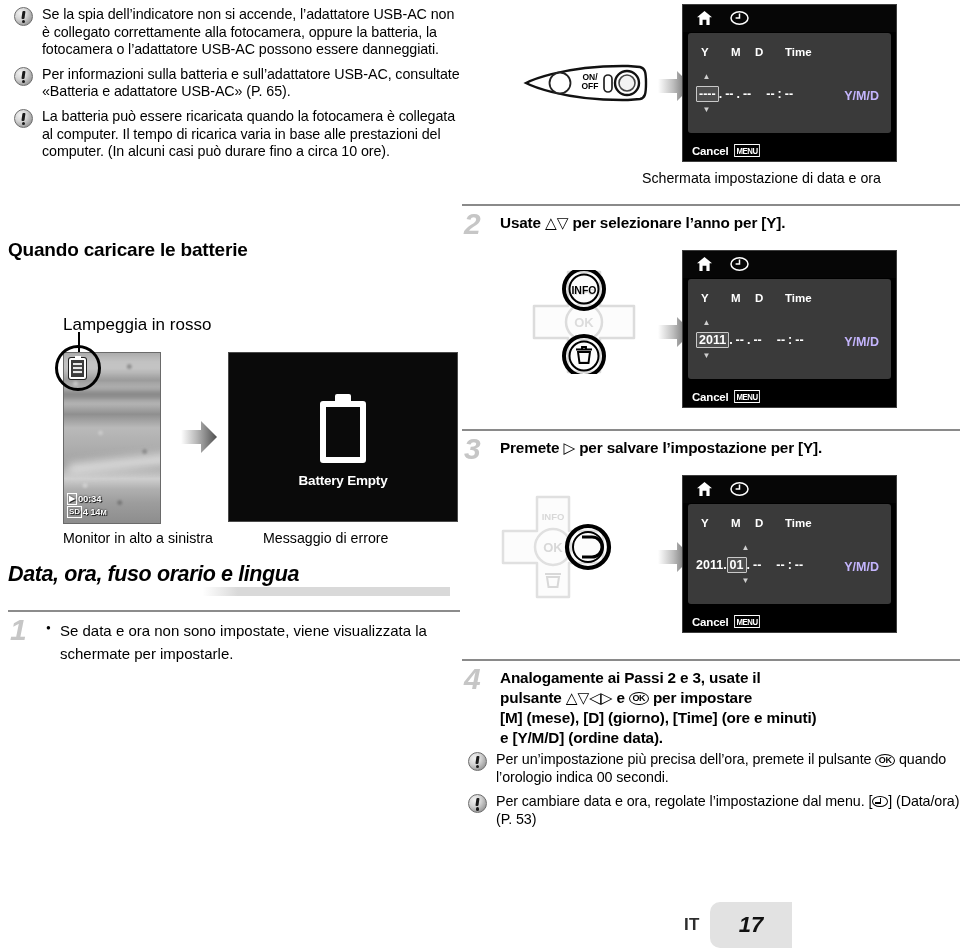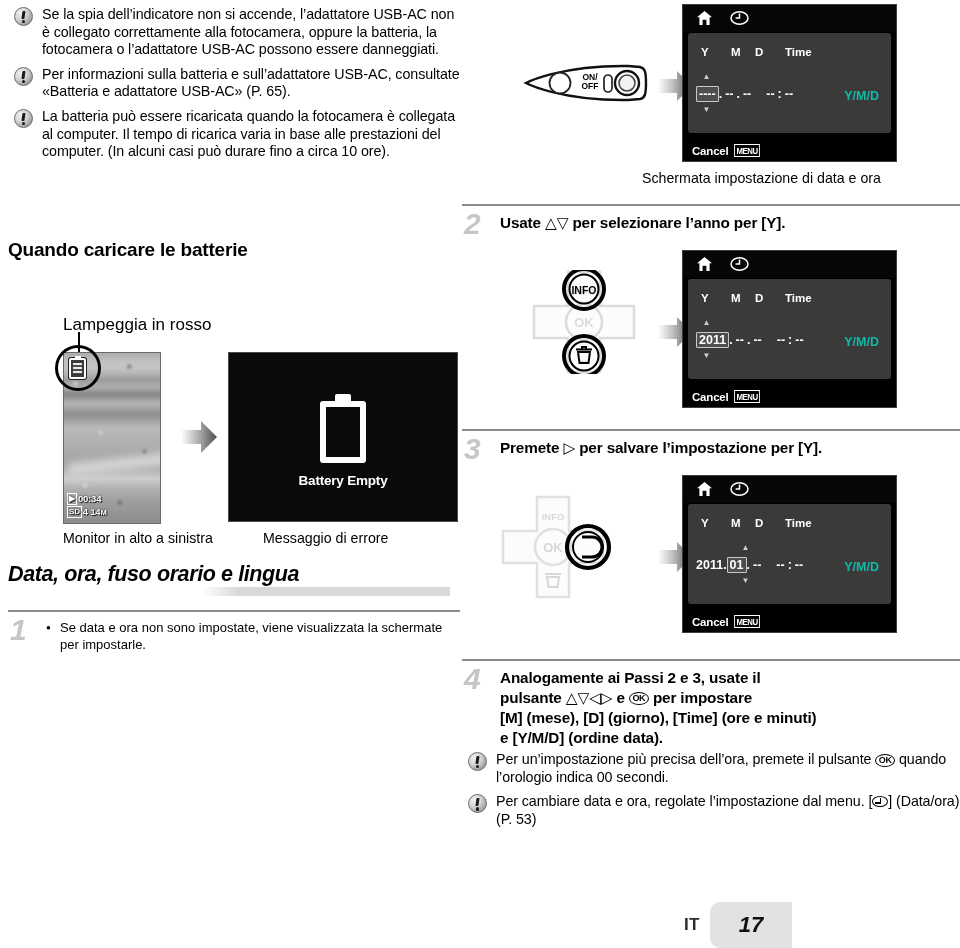--- a/index.html
+++ b/index.html
@@ -114,22 +114,22 @@
   }
   .step .step-text {
     font-size: 15.3px;
     font-weight: bold;
     line-height: 19.5px;
     letter-spacing: -0.15px;
   }
   .step-sub {
     position: relative;
     padding-left: 14px;
-    font-size: 13px;
-    line-height: 17px;
+    font-size: 15px;
+    line-height: 23px;
     margin-top: 5px;
   }
   .step-sub::before {
     content: "\25CF";
     position: absolute; left: 0; top: 0;
     font-size: 8px;
     line-height: 18px;
   }
   .glyph { font-family: "DejaVu Sans", sans-serif; font-weight: normal; }
   .ok-glyph {
@@ -399,21 +399,21 @@
     position: absolute;
     width: 11px;
     color: #cfcfcf;
     font-size: 8px;
     text-align: center;
     line-height: 7px;
   }
   .lcd-set .ymd {
     position: absolute;
     top: 56px; right: 12px;
-    color: #14b8a6;
+    color: #c4b5fd;
     font-size: 12.5px;
     font-weight: bold;
   }
   .lcd-set .cancel {
     position: absolute;
     left: 9px; bottom: 4px;
     color: #fff;
     font-size: 11.5px;
     font-weight: bold;
     letter-spacing: -0.2px;

